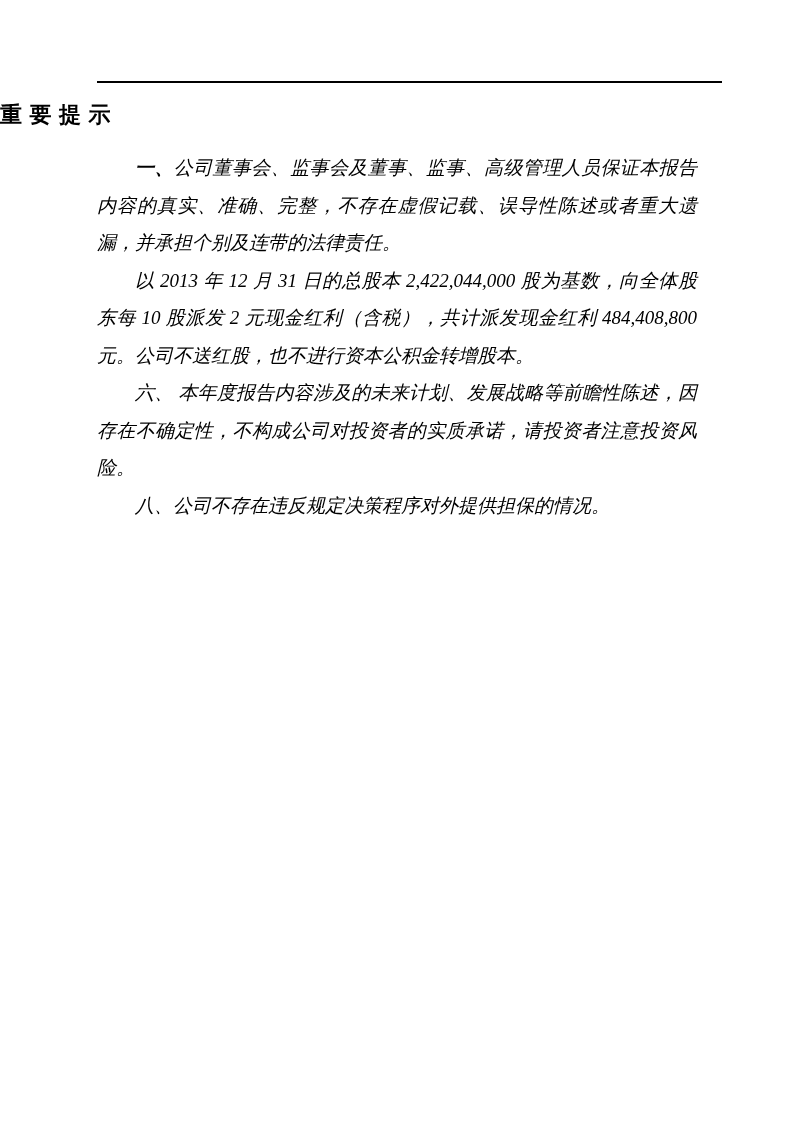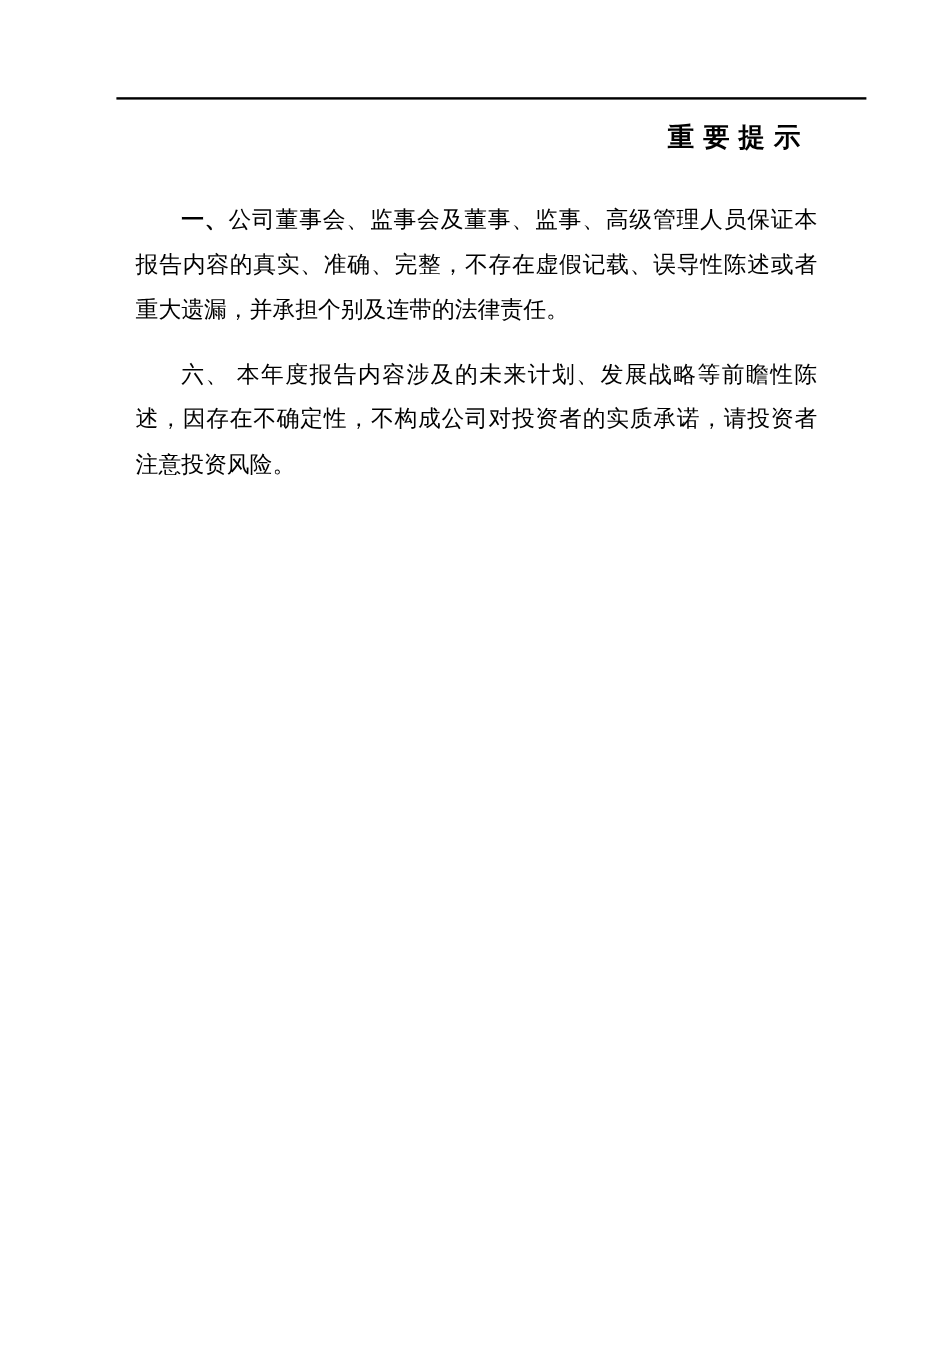--- a/index.html
+++ b/index.html
@@ -23,40 +23,41 @@
     width: 625px;
     height: 0;
     border-top: 2px solid #000000;
   }
   .doc-title {
     position: absolute;
     top: 100px;
     left: 0;
     width: 668px;
     margin: 0;
-    text-align: right;
+    text-align: left;
     font-size: 22px;
     font-weight: bold;
     letter-spacing: 1px;
     color: #000000;
   }
   .doc-body {
     position: absolute;
     left: 97px;
     top: 149px;
     width: 600px;
     font-size: 19px;
     line-height: 37.5px;
     text-align: justify;
     color: #000000;
   }
   .para {
-    margin: 16px;
+    margin: 0;
     padding: 0;
     text-indent: 2em;
+    font-style: italic;
   }
   .marker.bold {
     font-weight: bold;
   }
 </style>
 </head>
 <body>
 
 <div class="page">
 
@@ -65,20 +66,22 @@
   <h1 class="doc-title">重 要 提 示</h1>
 
   <div class="doc-body">
 
     <p class="para"><span class="marker bold">一、</span><span class="ptext">公司董事会、监事会及董事、监事、高级管理人员保证本报告内容的真实、准确、完整，不存在虚假记载、误导性陈述或者重大遗漏，并承担个别及连带的法律责任。</span></p>
 
 
 
 
 
+    <p class="para"><span class="marker"></span><span class="ptext">以 2013 年 12 月 31 日的总股本 2,422,044,000 股为基数，向全体股东每 10 股派发 2 元现金红利（含税），共计派发现金红利 484,408,800 元。公司不送红股，也不进行资本公积金转增股本。</span></p>
 
     <p class="para"><span class="marker">六、</span><span class="ptext"> 本年度报告内容涉及的未来计划、发展战略等前瞻性陈述，因存在不确定性，不构成公司对投资者的实质承诺，请投资者注意投资风险。</span></p>
 
 
+    <p class="para"><span class="marker">八、</span><span class="ptext">公司不存在违反规定决策程序对外提供担保的情况。</span></p>
 
   </div>
 
 </div>
 
 </body></html>

